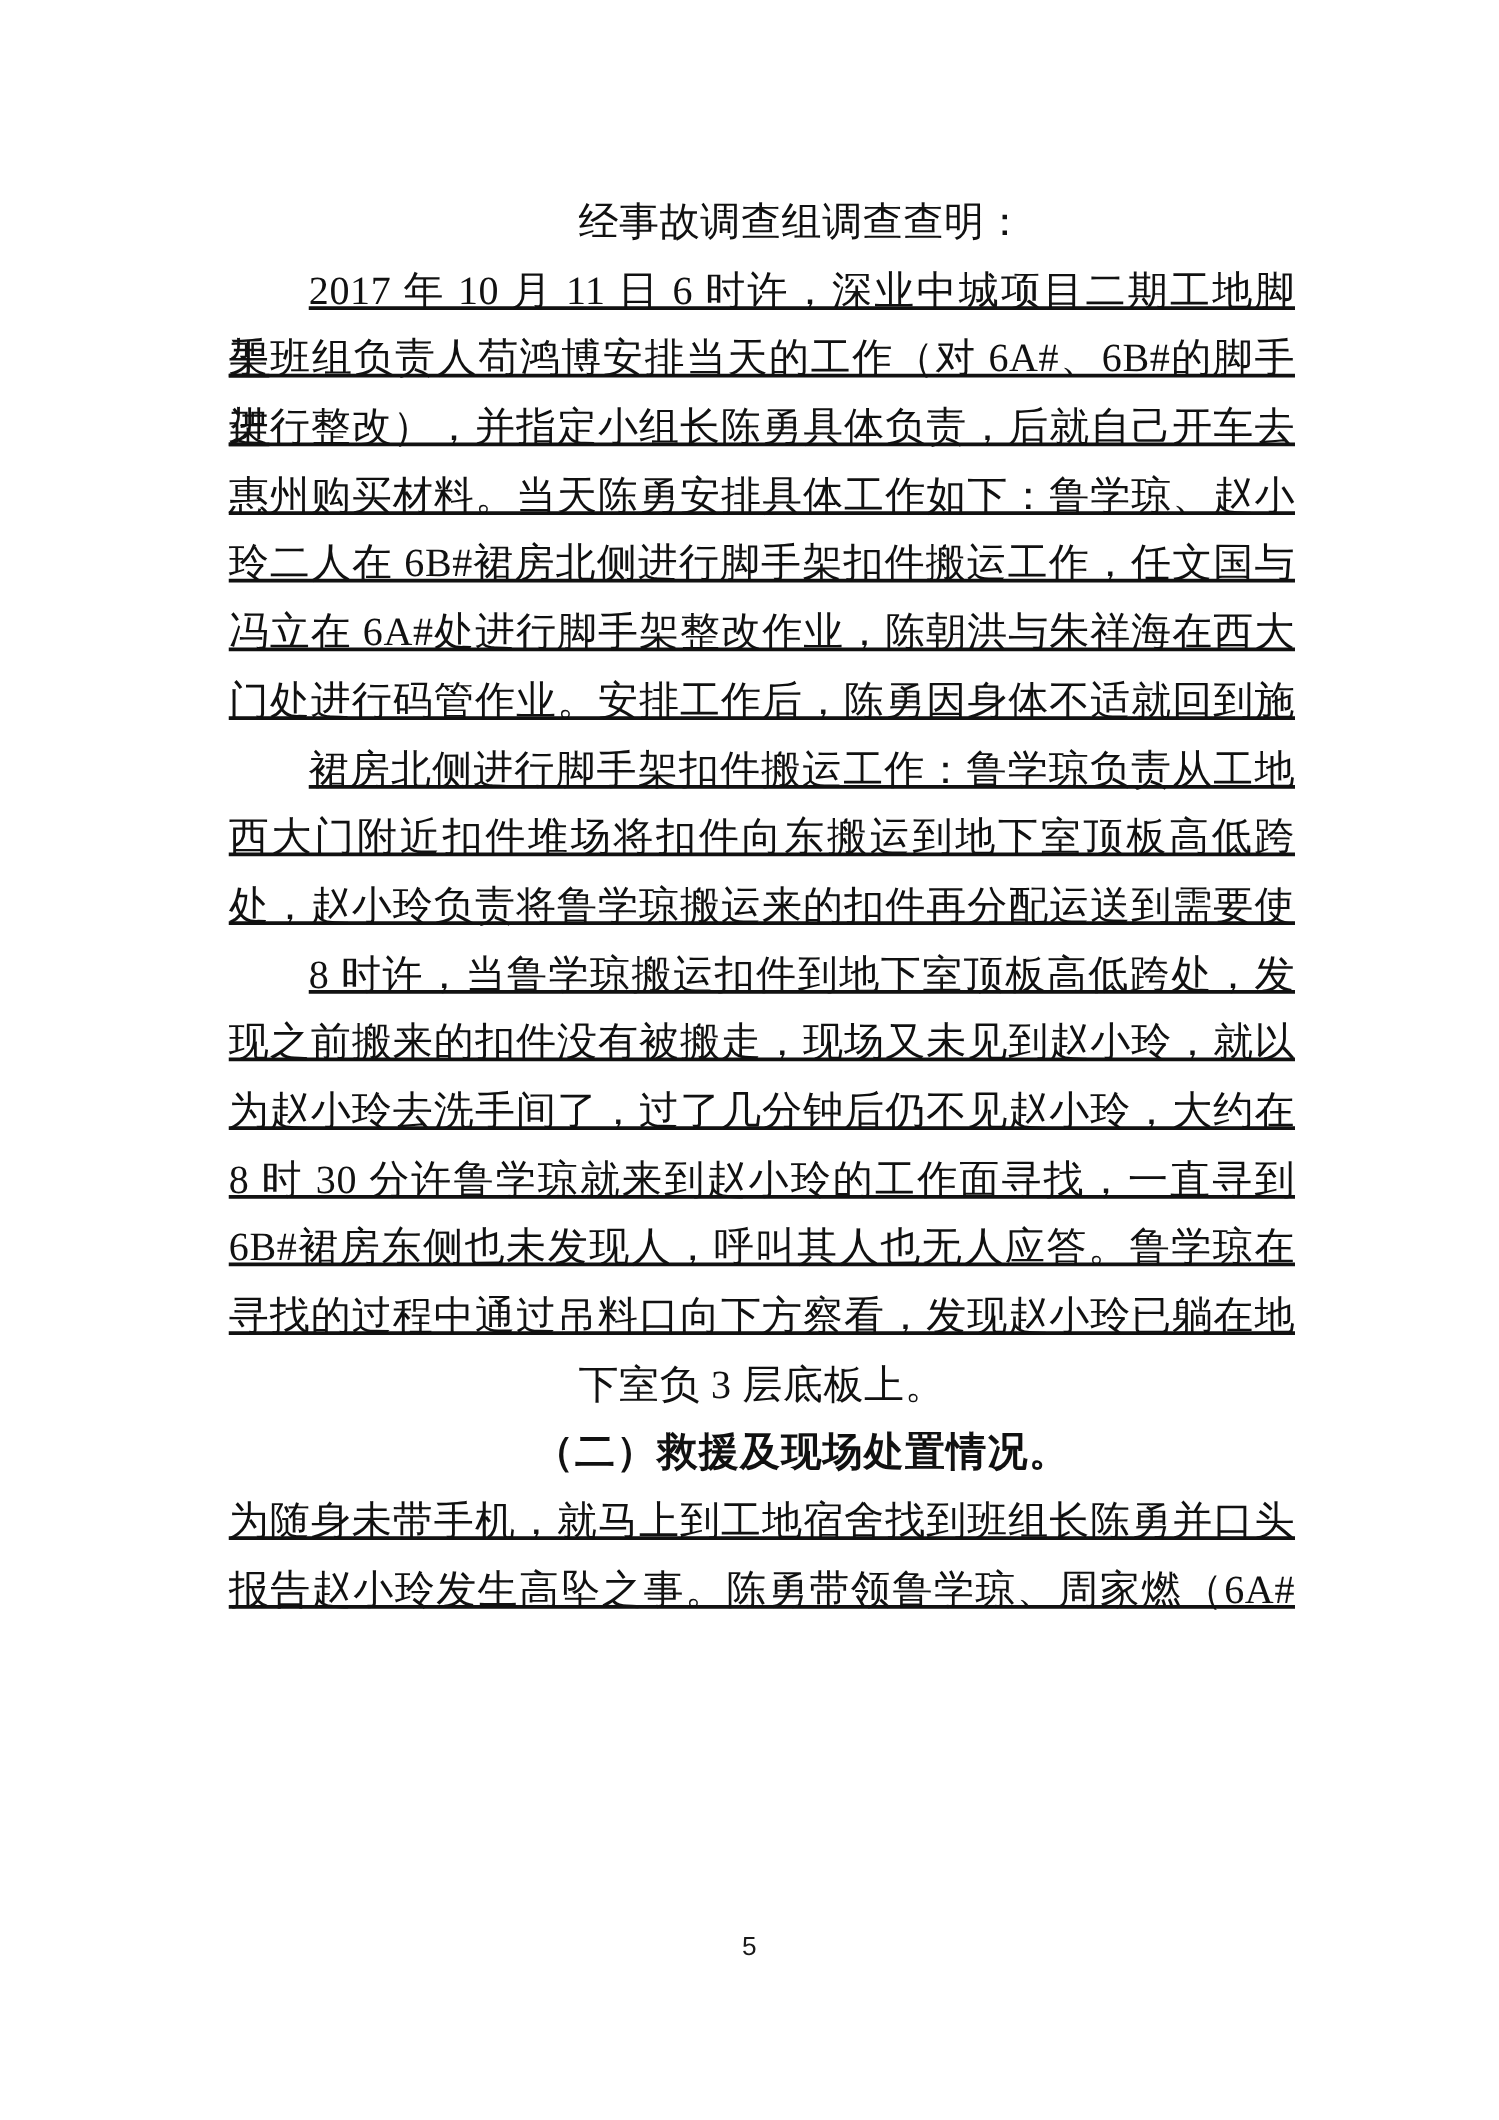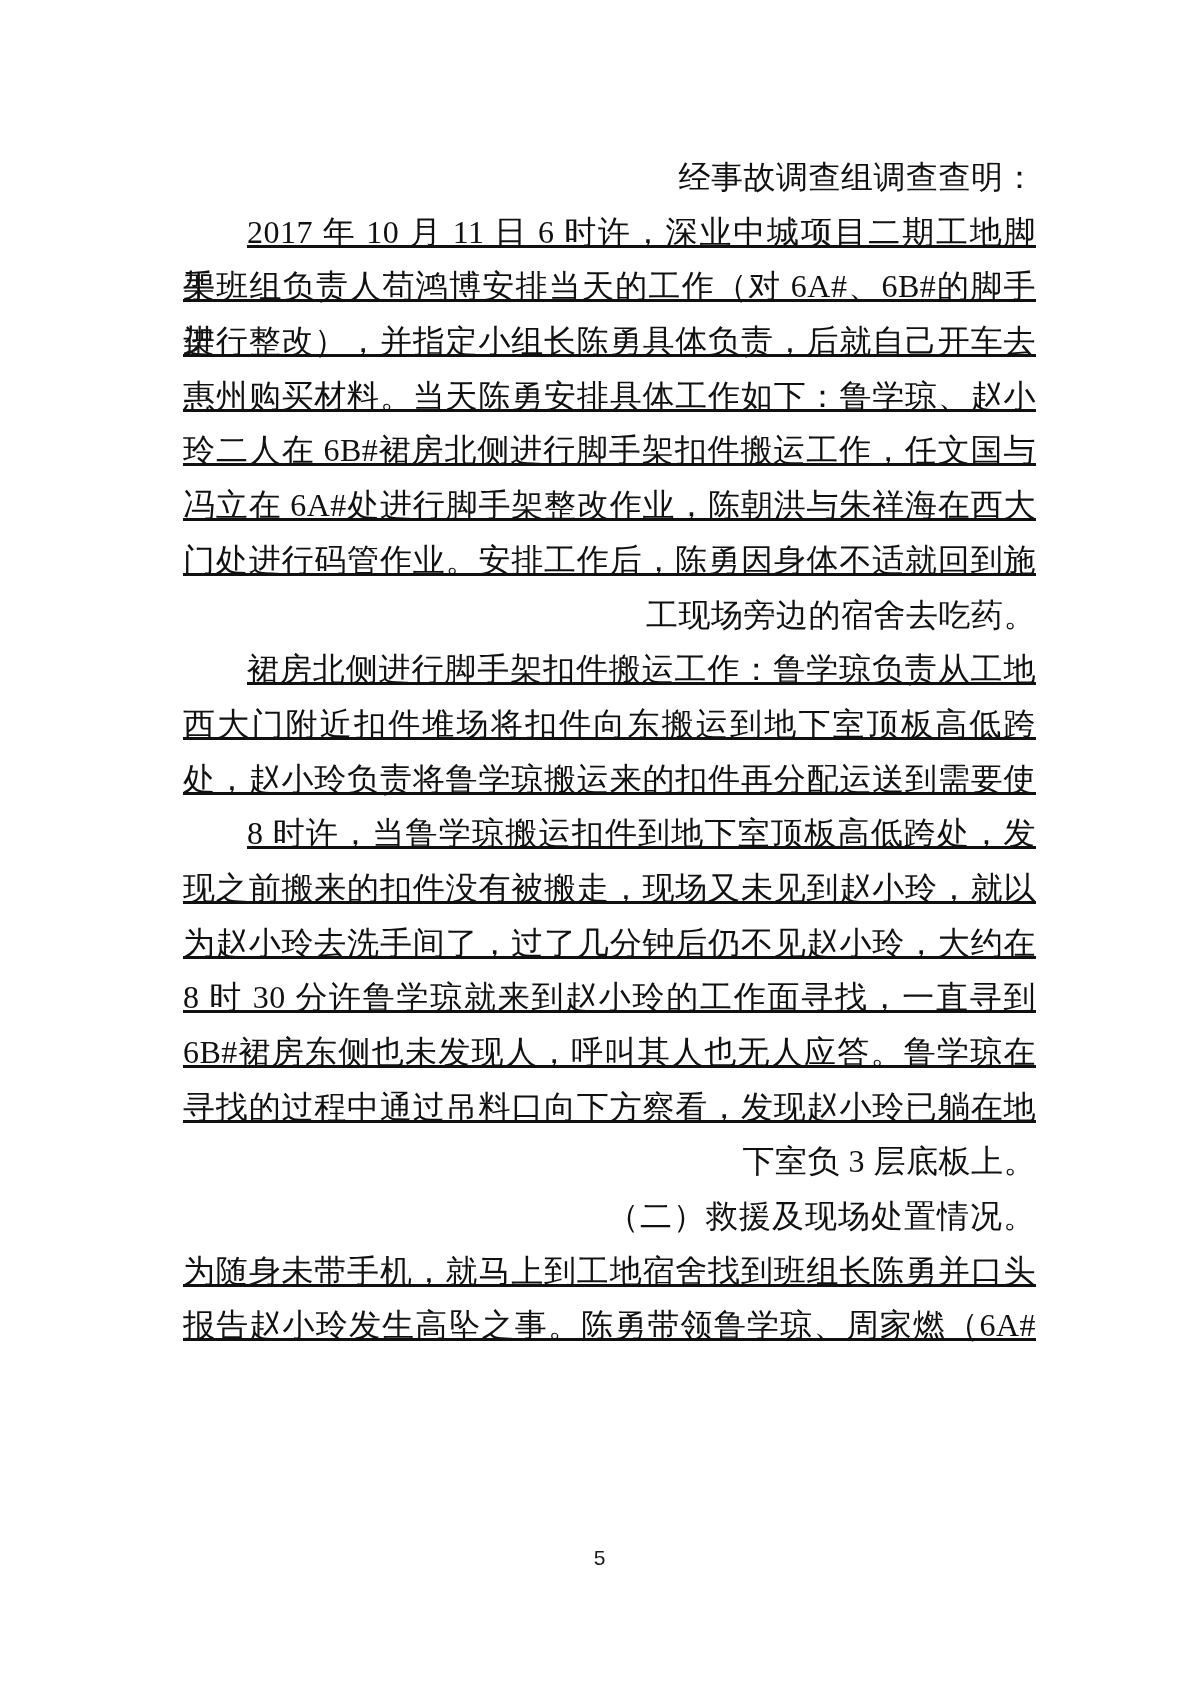--- a/index.html
+++ b/index.html
@@ -25,35 +25,35 @@
     position: absolute;
     left: 183px;
     top: 150px;
     width: 853px;
   }
   .line {
     font-size: 32px;
     line-height: 54.7px;
     height: 54.7px;
     white-space: normal;
-    text-align: right;
+    text-align: center;
     letter-spacing: 0.5px;
     font-weight: 400;
   }
   .line.fill {
     text-align: justify;
     text-align-last: justify;
     text-justify: inter-character;
     text-decoration: underline;
   }
   .line.indent {
     text-indent: 64px;
   }
   .line.bold {
-    font-weight: 400;
+    font-weight: 700;
     letter-spacing: 1px;
   }
   .footer {
     position: absolute;
     left: 0;
     top: 1546px;
     width: 1199px;
     text-align: center;
     font-family: "Liberation Sans", sans-serif;
     font-size: 21px;
@@ -68,21 +68,20 @@
   <div class="content">
 
   <div class="line indent">经事故调查组调查查明：</div>
       <div class="line fill indent">2017 年 10 月 11 日 6 时许，深业中城项目二期工地脚手</div>
       <div class="line fill">架班组负责人苟鸿博安排当天的工作（对 6A#、6B#的脚手架</div>
       <div class="line fill">进行整改），并指定小组长陈勇具体负责，后就自己开车去</div>
       <div class="line fill">惠州购买材料。当天陈勇安排具体工作如下：鲁学琼、赵小</div>
       <div class="line fill">玲二人在 6B#裙房北侧进行脚手架扣件搬运工作，任文国与</div>
       <div class="line fill">冯立在 6A#处进行脚手架整改作业，陈朝洪与朱祥海在西大</div>
       <div class="line fill">门处进行码管作业。安排工作后，陈勇因身体不适就回到施</div>
-      <div class="line">工现场旁边的宿舍去吃药。</div>
       <div class="line fill indent">裙房北侧进行脚手架扣件搬运工作：鲁学琼负责从工地</div>
       <div class="line fill">西大门附近扣件堆场将扣件向东搬运到地下室顶板高低跨</div>
       <div class="line fill">处，赵小玲负责将鲁学琼搬运来的扣件再分配运送到需要使</div>
       <div class="line fill indent">8 时许，当鲁学琼搬运扣件到地下室顶板高低跨处，发</div>
       <div class="line fill">现之前搬来的扣件没有被搬走，现场又未见到赵小玲，就以</div>
       <div class="line fill">为赵小玲去洗手间了，过了几分钟后仍不见赵小玲，大约在</div>
       <div class="line fill">8 时 30 分许鲁学琼就来到赵小玲的工作面寻找，一直寻到</div>
       <div class="line fill">6B#裙房东侧也未发现人，呼叫其人也无人应答。鲁学琼在</div>
       <div class="line fill">寻找的过程中通过吊料口向下方察看，发现赵小玲已躺在地</div>
       <div class="line">下室负 3 层底板上。</div>

